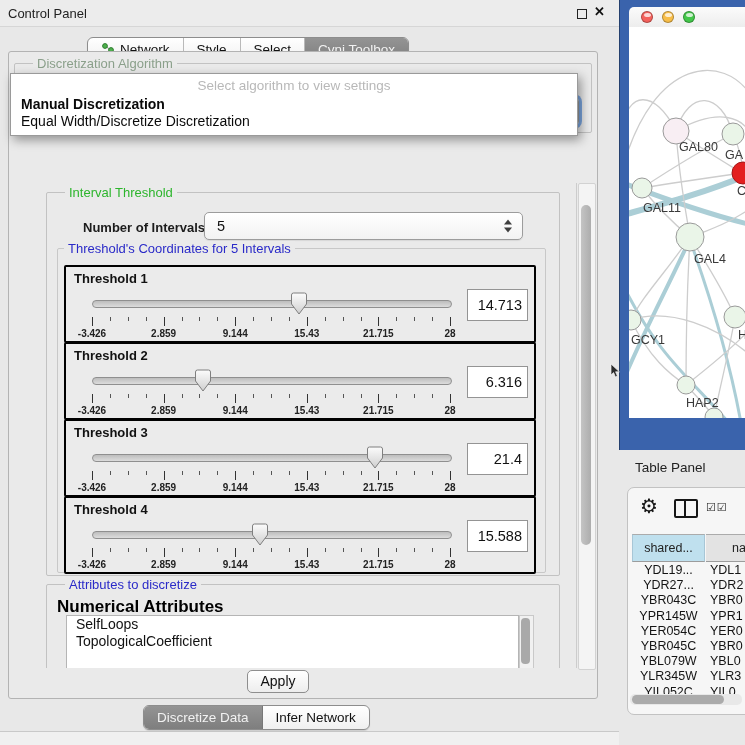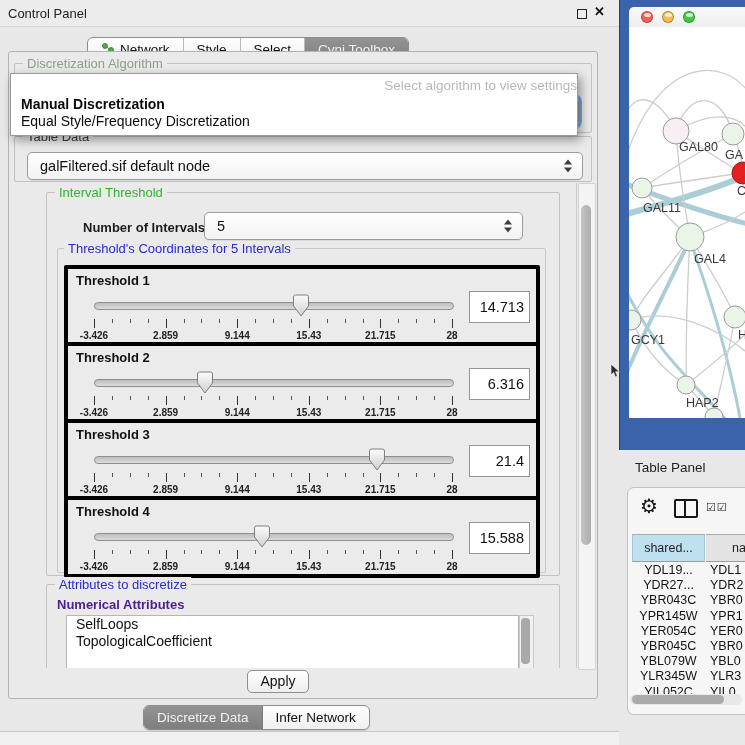--- a/index.html
+++ b/index.html
@@ -22,64 +22,64 @@
   .seg:last-child{border-right:none}
   .seg.sel{background:linear-gradient(#949494,#7e7e7e);color:#f2f2f2;border-right-color:#787878}
   #top-tabs{left:87px;top:37px}
   #bottom-tabs{left:143px;top:705px}
   .net-ic{width:14px;height:14px;display:inline-block}
 
   
   #outer-box{left:8px;top:51px;width:588px;height:646px;background:#eaeaea;
              border:1px solid #b3b3b3;border-radius:3px}
   .group{position:absolute;border:1px solid #c2c2c2;border-radius:2px}
-  .gtitle{position:absolute;top:-8px;left:8px;padding:0 4px;background:#eaeaea;font-size:13px;white-space:nowrap}
+  .gtitle{position:absolute;top:-8px;left:18px;padding:0 4px;background:#eaeaea;font-size:13px;white-space:nowrap}
   .gtitle.green{color:#2db52d}
   .gtitle.blue{color:#2a2ac8}
   .gtitle.dark{color:#3c3c3c}
   .gtitle.faded{color:#8ba08b}
 
   
   .combo{position:absolute;background:linear-gradient(#ffffff,#f2f2f2);border:1px solid #9c9c9c;
          border-radius:5px;box-shadow:0 1px 1px rgba(0,0,0,.08)}
   .combo .ctext{position:absolute;left:12px;top:50%;transform:translateY(-50%);font-size:14.5px;color:#111;white-space:nowrap}
   .stepper{position:absolute;right:9px;top:50%;transform:translateY(-50%);width:9px;height:13px}
   .stepper:before,.stepper:after{content:"";position:absolute;left:0;border-left:4.5px solid transparent;border-right:4.5px solid transparent}
   .stepper:before{top:0;border-bottom:5px solid #3f3f3f}
   .stepper:after{bottom:0;border-top:5px solid #3f3f3f}
   .combo.focus{box-shadow:0 0 0 3px #7ba6df}
 
   
   #alg-popup{left:10px;top:73px;width:566px;height:61px;background:#ffffff;border:1px solid #9a9a9a;
              box-shadow:3px 4px 10px rgba(0,0,0,.38);z-index:60}
-  #alg-hint{position:absolute;left:0;right:0;top:4px;text-align:right;font-size:13.5px;color:#b8b8b8}
+  #alg-hint{position:absolute;left:0;right:0;top:4px;text-align:center;font-size:13.5px;color:#b8b8b8}
   .popt{position:absolute;left:10px;font-size:14px;color:#0a0a0a;white-space:nowrap}
   .popt.bold{font-weight:bold}
 
   
   #scrollpane{left:10px;top:183px;width:566px;height:485px;overflow:hidden;border-right:1px solid #cccccc}
   #vsb-track{left:578px;top:183px;width:16px;height:485px;background:#f4f4f4;border:1px solid #d2d2d2;border-radius:2px}
   #vsb-thumb{left:581px;top:205px;width:10px;height:340px;background:linear-gradient(90deg,#c4c4c4,#adadad);border-radius:5px}
 
   
-  .t-box{position:absolute;left:6px;width:468px;height:74px;border:4px solid #000000;border-radius:2px;background:#ebebeb}
+  .t-box{position:absolute;left:6px;width:468px;height:74px;border:2px solid #000000;border-radius:2px;background:#ebebeb}
   .t-label{position:absolute;left:8px;top:4px;font-size:13px;font-weight:bold;color:#111}
   .s-wrap{position:absolute;left:26px;top:24px;width:358px;height:48px}
   .s-track{position:absolute;left:0;top:9px;width:358px;height:6px;border:1px solid #8f8f8f;border-radius:4px;
            background:linear-gradient(#bdbdbd,#dcdcdc)}
   .s-thumb{position:absolute;top:1px;width:18px;height:23px}
   .tick{position:absolute;width:1px;background:#555}
   .tick.minor{top:26px;height:4px}
   .tick.major{top:26px;height:9px;background:#333}
   .tlab{position:absolute;top:37px;transform:translateX(-50%);font-size:10px;font-weight:bold;color:#222;white-space:nowrap}
   .s-field{position:absolute;right:6px;top:22px;width:54px;height:30px;background:#fff;border:1px solid #949494;
            font-size:14.5px;line-height:30px;text-align:right;padding-right:5px;color:#111}
 
   
-  #attr-sub{position:absolute;left:10px;top:12px;font-size:13px;font-weight:bold;color:#4c1d95}
+  #attr-sub{position:absolute;left:10px;top:12px;font-size:17px;font-weight:bold;color:#000000}
   #attr-list{position:absolute;left:19px;top:30px;width:451px;height:62px;background:#fff;border:1px solid #b5b5b5;overflow:hidden}
   .attr-item{padding:1px 0 1px 9px;font-size:14px;color:#111;line-height:15px;white-space:nowrap}
   #attr-sb{position:absolute;left:472px;top:30px;width:13px;height:62px;background:#f1f1f1;border:1px solid #c9c9c9}
   #attr-sb-thumb{position:absolute;left:1px;top:2px;width:9px;height:46px;background:#a9a9a9;border-radius:4px}
 
   
   #apply-btn{left:247px;top:670px;width:60px;height:21px;background:linear-gradient(#ffffff,#ededed);
              border:1px solid #8e8e8e;border-radius:5px;font-size:14px;text-align:center;line-height:21px;color:#111}
   #bottom-divider{left:0;top:731px;width:619px;height:1px;background:#c9c9c9}
   #bottom-strip{left:0;top:732px;width:619px;height:13px;background:#f0f0f0}
@@ -156,27 +156,20 @@
 
   <div class="abs" id="outer-box"></div>
 
   <div class="group" style="left:14px;top:63px;width:576px;height:68px">
     <span class="gtitle faded" style="background:#eaeaea">Discretization Algorithm</span>
     <div class="combo focus" style="left:12px;top:33px;width:550px;height:27px">
       <span class="stepper"></span>
     </div>
   </div>
 
-  <div class="group" style="left:14px;top:136px;width:576px;height:44px">
-    <span class="gtitle dark">Table Data</span>
-    <div class="combo" style="left:12px;top:15px;width:554px;height:26px">
-      <span class="ctext">galFiltered.sif default node</span>
-      <span class="stepper"></span>
-    </div>
-  </div>
 
   <div class="abs" id="scrollpane">
 
     <div class="group" style="left:36px;top:9px;width:512px;height:382px">
       <span class="gtitle green">Interval Threshold</span>
 
       <div style="position:absolute;left:36px;top:27px;font-size:13px;font-weight:bold">Number of Intervals</div>
       <div class="combo" style="left:157px;top:19px;width:317px;height:26px">
         <span class="ctext">5</span>
         <span class="stepper"></span>
@@ -363,21 +356,21 @@
       </div>
       <div class="seg">
         <span>Infer Network</span>
       </div>
     </div>
 
   <div class="abs" id="alg-popup">
     <div id="alg-hint">Select algorithm to view settings</div>
     <div id="alg-options">
         <div class="popt bold" style="top: 22px;">Manual Discretization</div>
-        <div class="popt" style="top: 39px;">Equal Style/Frequency Discretization</div>
+        <div class="popt" style="top: 39px;">Equal Width/Discretize Discretization</div>
       </div>
   </div>
 
   <div class="abs" id="net-window">
     <div class="abs" id="net-titlebar">
       <span class="light" id="light-close" style="left: 12px; background: rgb(244, 97, 92);">
           <i></i>
         </span>
       <span class="light" id="light-min" style="left: 33px; background: rgb(247, 189, 72);">
           <i></i>

